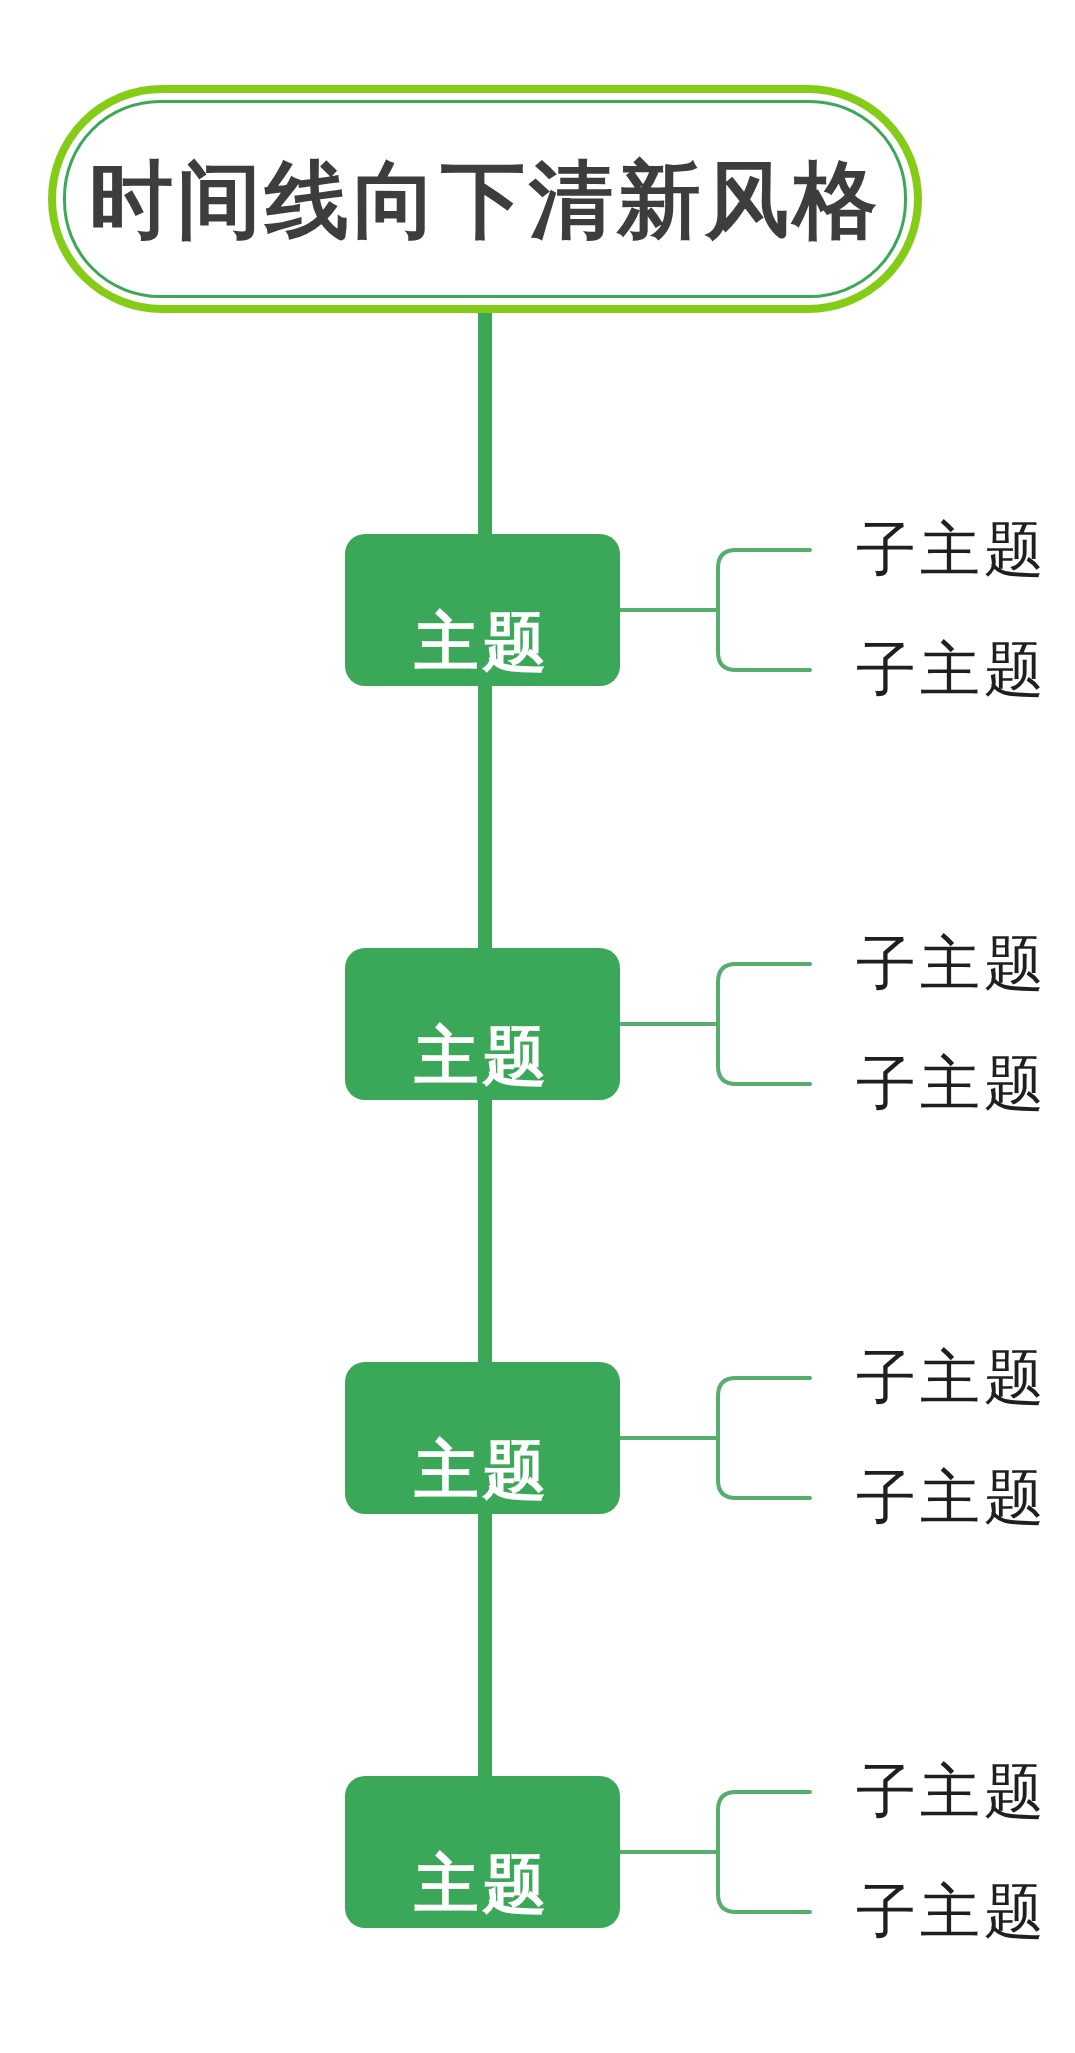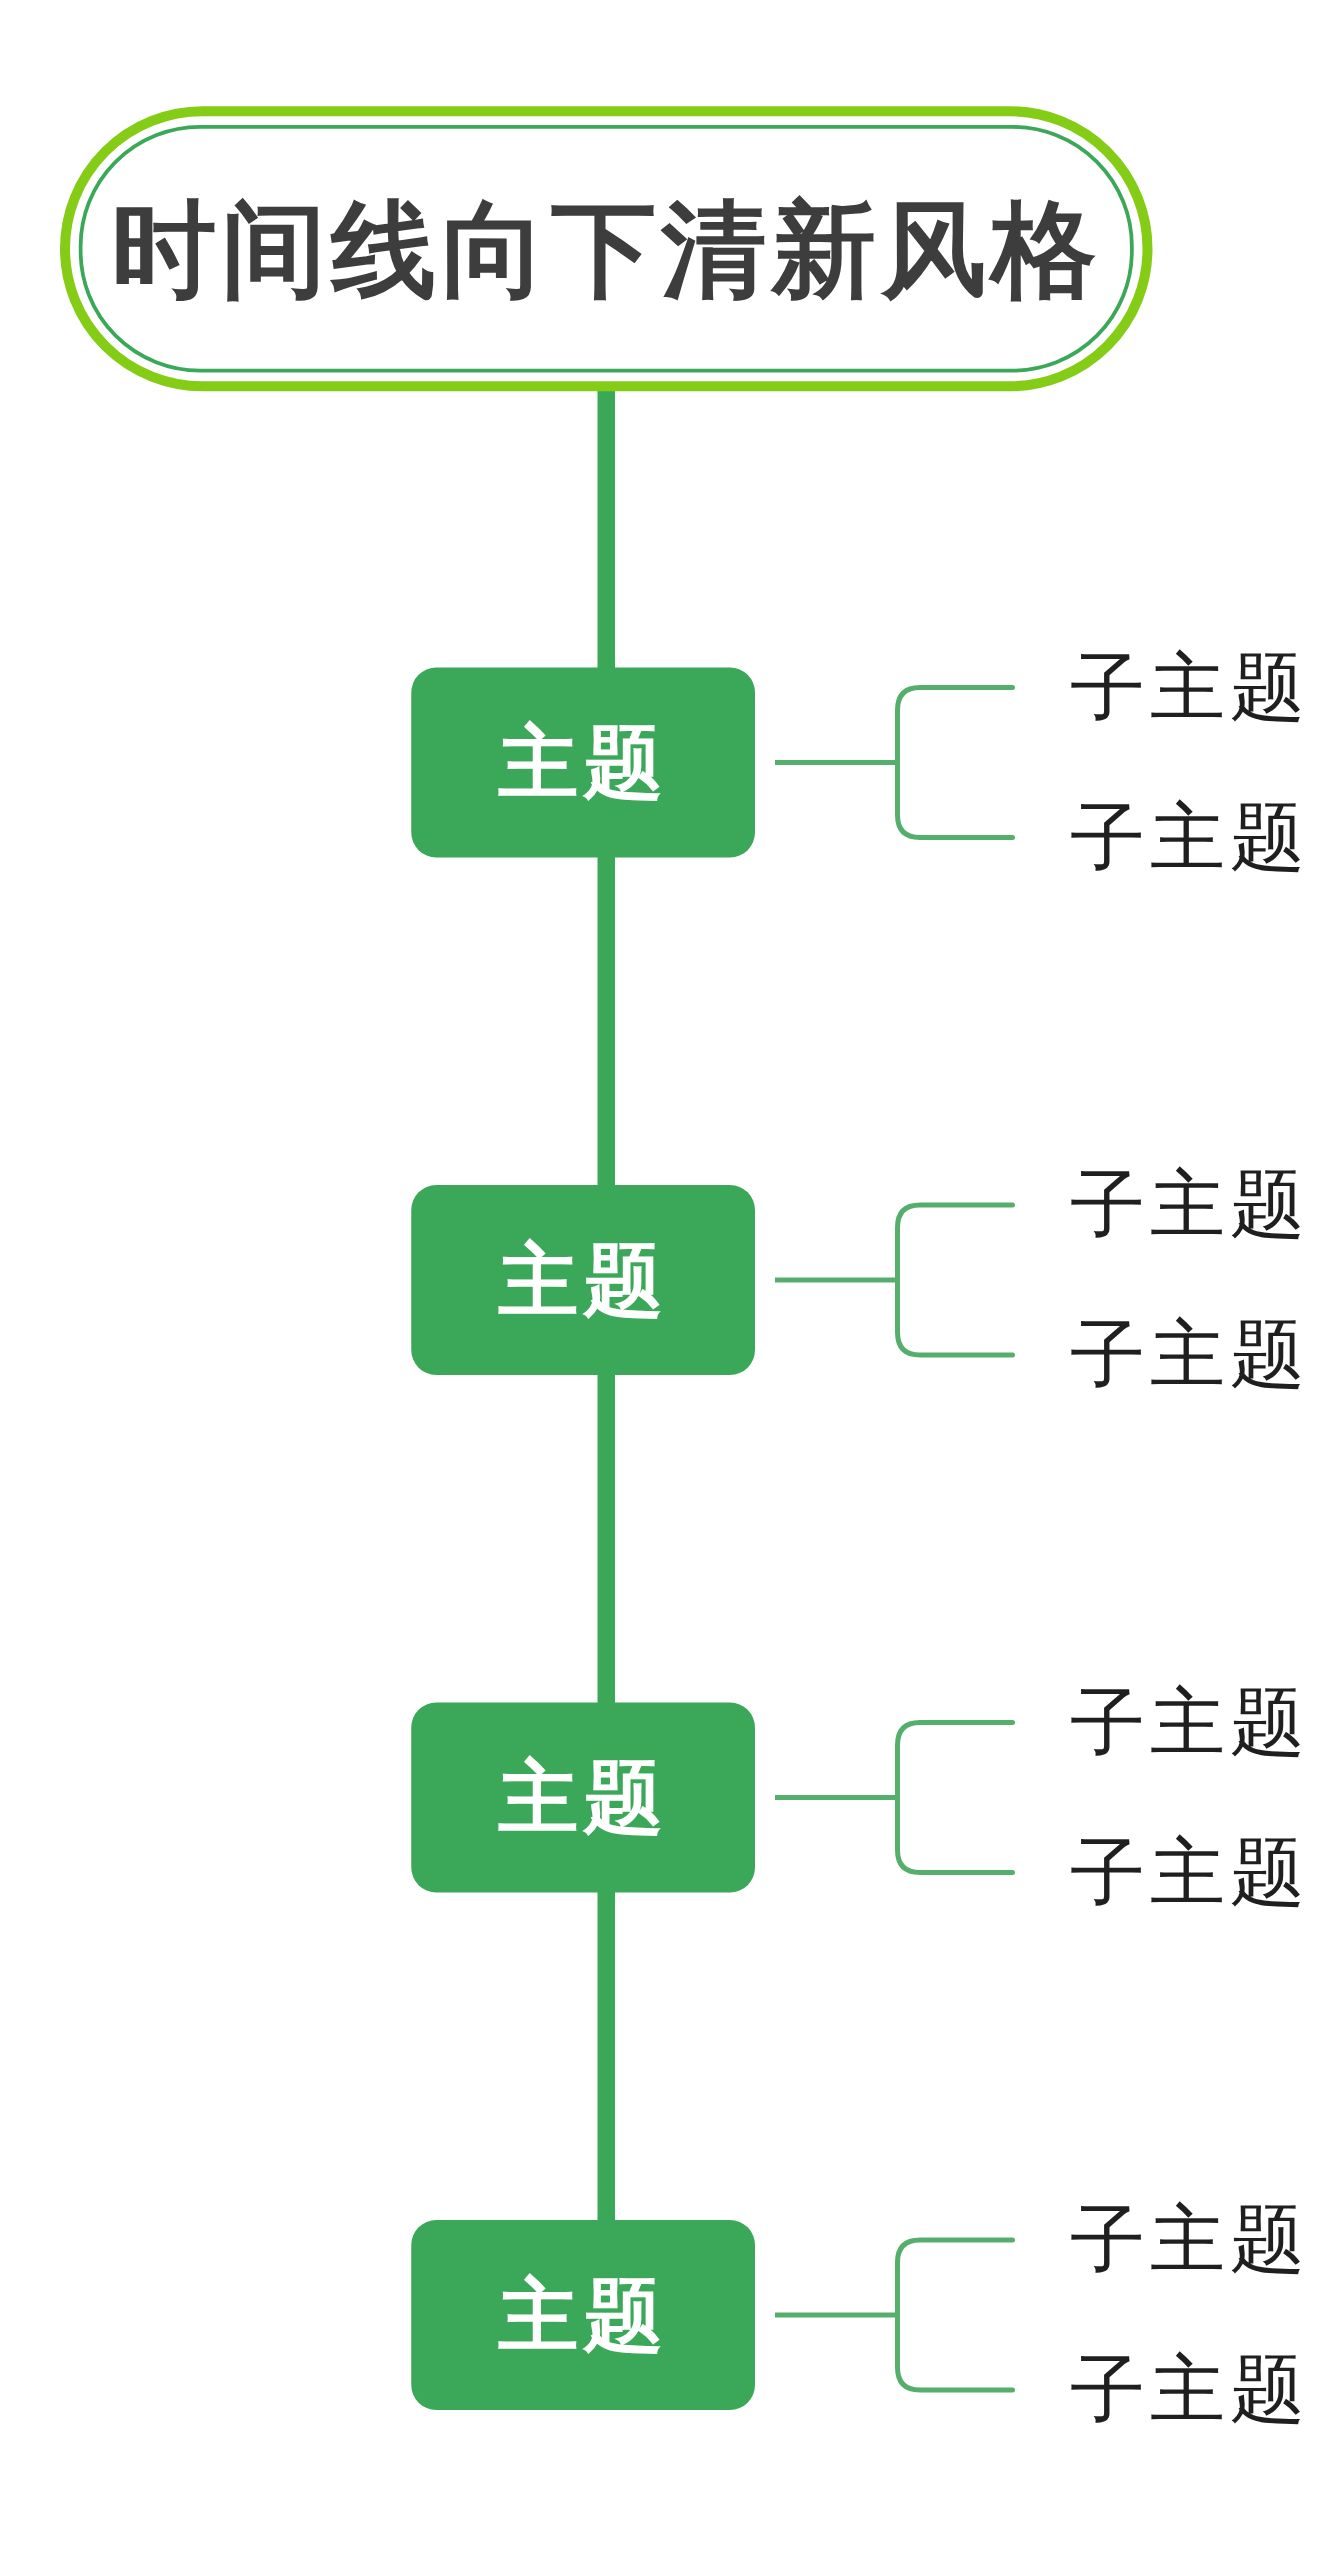--- a/index.html
+++ b/index.html
@@ -34,23 +34,23 @@
   }
   
   .timeline{
     position:absolute;left:478px;top:305px;
     width:14px;height:1482px;
     background:#3ba858;
     z-index:1;
   }
   
   .topic{
-    position:absolute;left:329px;width:275px;height:152px;
+    position:absolute;left:345px;width:275px;height:152px;
     background:#3ba758;border-radius:20px;
-    display:flex;align-items:center;justify-content:center;
+    display:flex;align-items:flex-end;justify-content:center;
     z-index:3;
   }
   .topic-label{
     color:#ffffff;font-weight:700;font-size:64px;
     letter-spacing:4px;white-space:nowrap;
   }
   
   .connector{
     position:absolute;left:620px;width:200px;height:160px;
     z-index:0;

